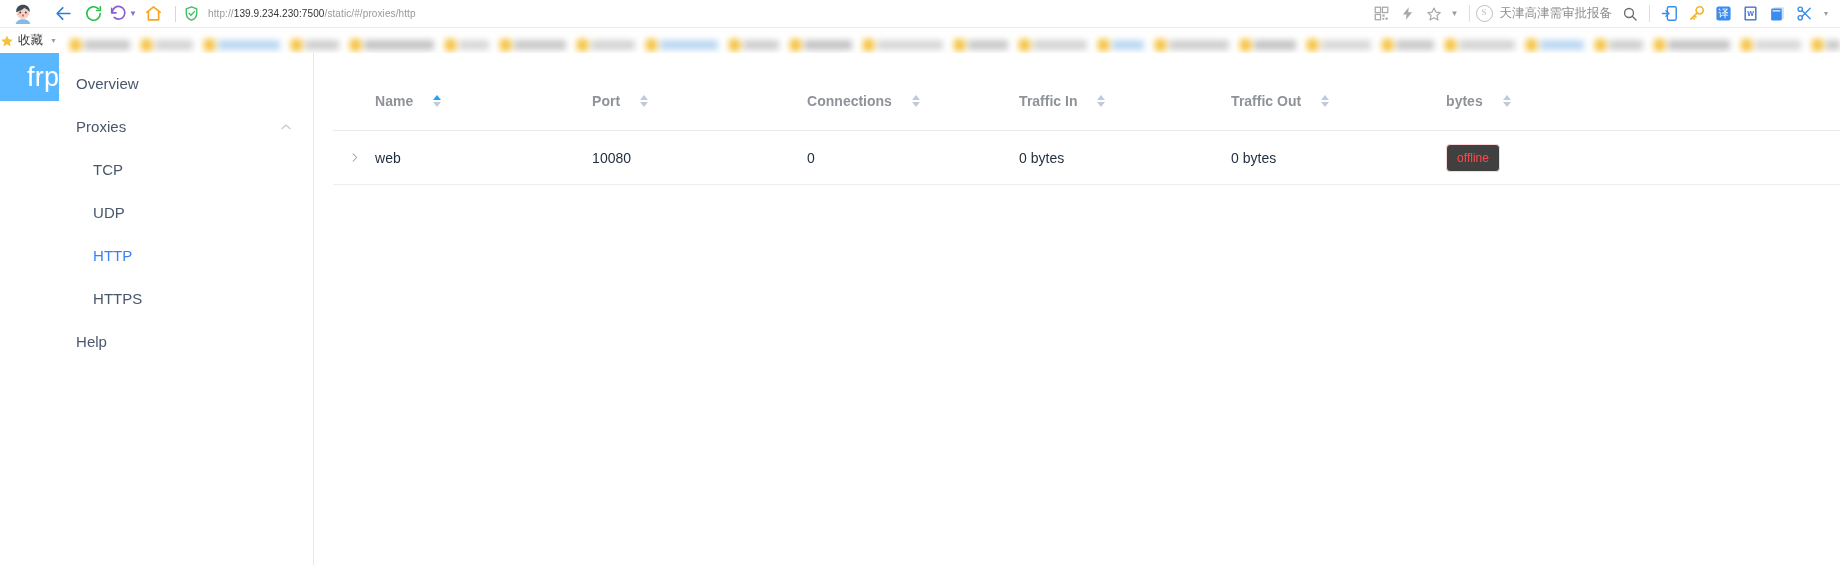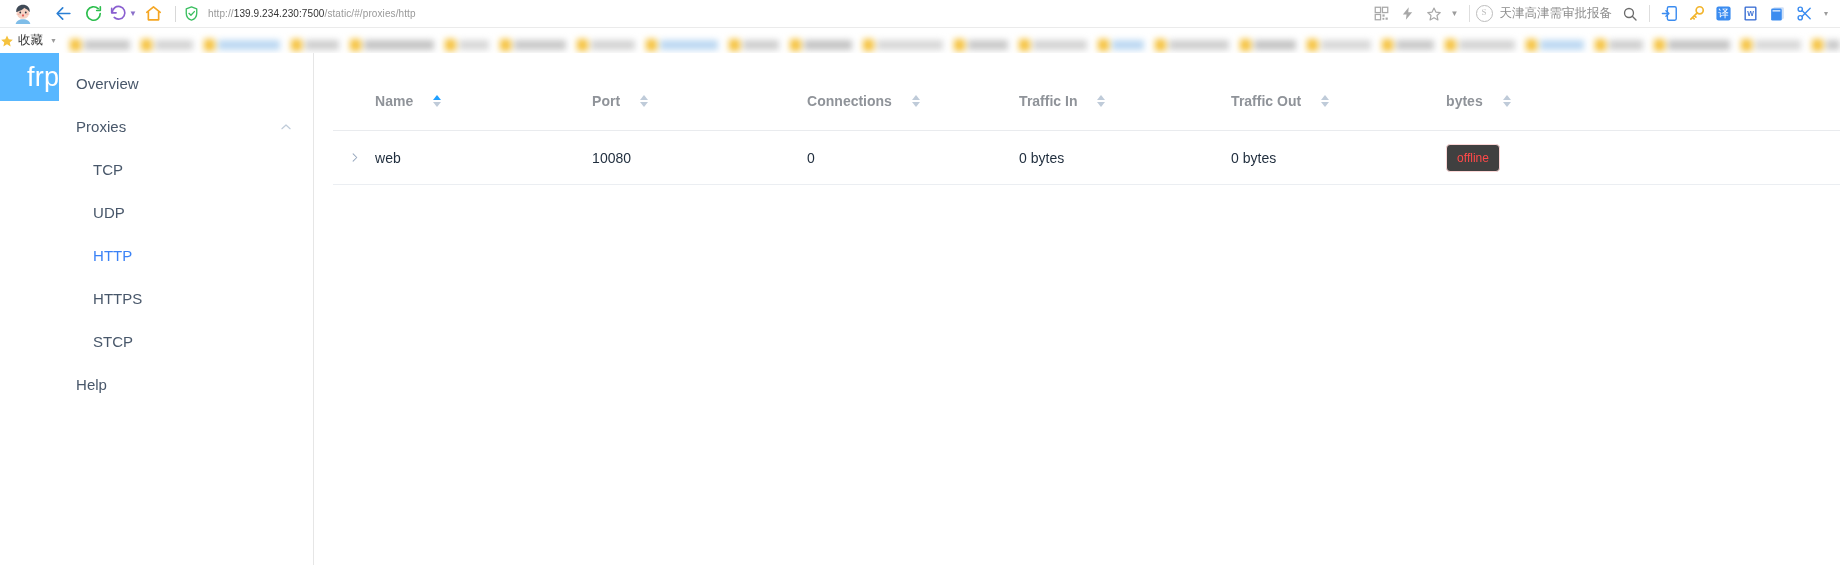--- a/index.html
+++ b/index.html
@@ -627,23 +627,20 @@
         <span>TCP</span>
       </div>
       <div class="side-sub">
         <span>UDP</span>
       </div>
       <div class="side-sub active">
         <span>HTTP</span>
       </div>
       <div class="side-sub">
         <span>HTTPS</span>
-      </div>
-      <div class="side-sub">
-        <span>STCP</span>
       </div>
 
       <div class="side-item">
         <span>Help</span>
       </div>
     </nav>
 
     <main class="main">
       <div class="table-card">
         <table class="proxy-table">

